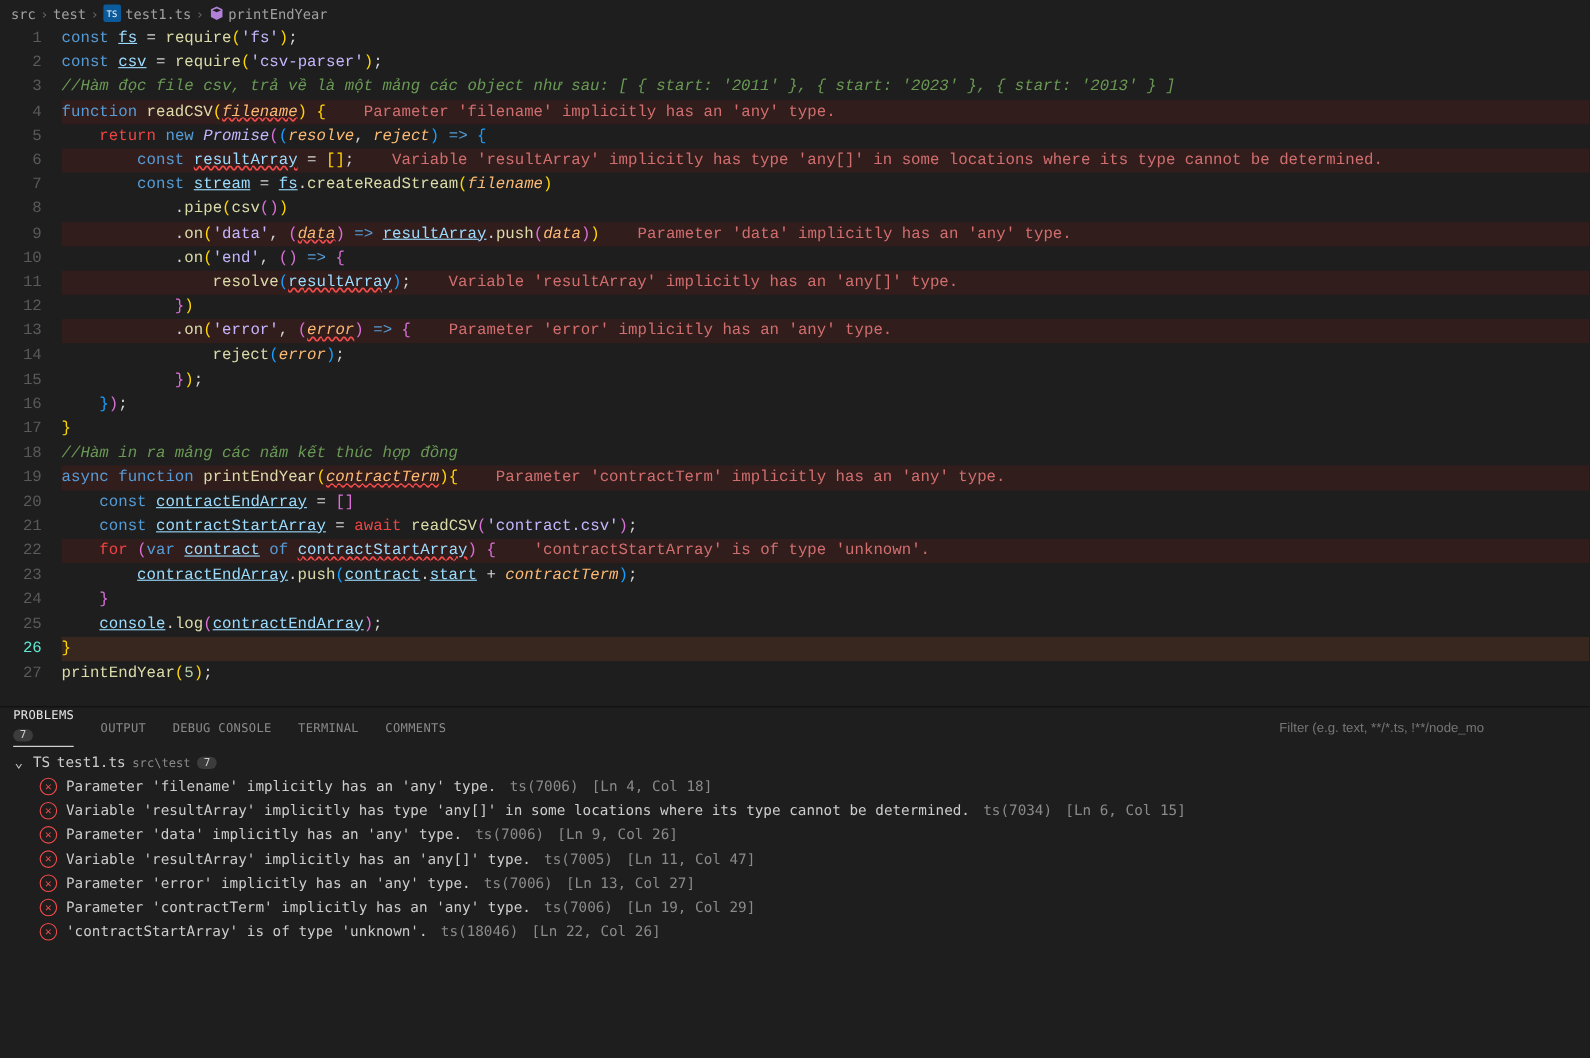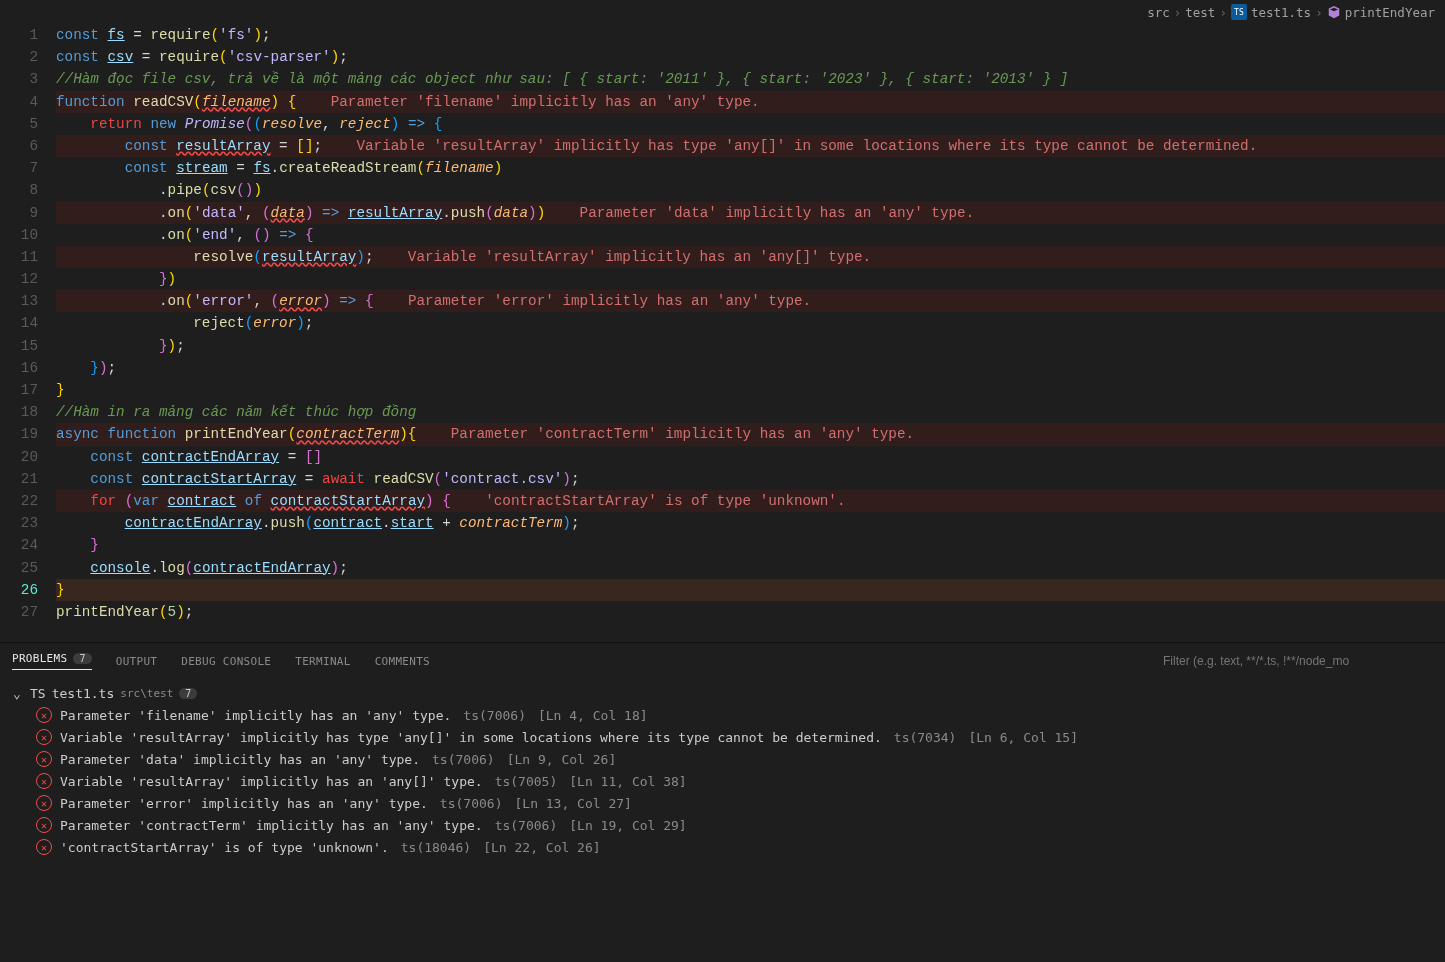--- a/index.html
+++ b/index.html
@@ -15,21 +15,20 @@
     flex-direction: column;
   }
   .breadcrumb {
     display: flex;
     align-items: center;
     height: 22px;
     padding: 12px 10px;
     font-size: 12.5px;
     color: #a0a0a0;
     background: #1e1e1e;
-    justify-content: flex-end;
   }
   .breadcrumb .sep { margin: 0 4px; color: #666; }
   .breadcrumb .file-icon {
     display: inline-flex;
     width: 16px; height: 16px;
     background: #0a5a9c;
     color: #fff;
     font-size: 8px;
     align-items: center; justify-content: center;
     margin-right: 4px;
@@ -93,22 +92,23 @@
     height: 36px;
     font-size: 11px;
     padding: 0 12px;
     gap: 24px;
   }
   .panel-tab {
     color: #8a8a8a;
     letter-spacing: 0.3px;
     cursor: pointer;
     display: flex;
-    align-items: center;
+    align-items: flex-start;
     gap: 6px;
+    flex-direction: column;
   }
   .panel-tab.active { color: #e7e7e7; border-bottom: 1px solid #e7e7e7; padding-bottom: 4px; }
   .panel-tab .badge {
     background: #3c3c3c;
     border-radius: 8px;
     padding: 0 6px;
     font-size: 10px;
     color: #ccc;
   }
   .panel-filter {
@@ -260,21 +260,21 @@
         <div class="prob-item">
           <span class="err-icon">✕</span>
           <span class="msg">Parameter 'data' implicitly has an 'any' type.</span>
           <span class="code-ts">ts(7006)</span>
           <span class="loc">[Ln 9, Col 26]</span>
         </div>
         <div class="prob-item">
           <span class="err-icon">✕</span>
           <span class="msg">Variable 'resultArray' implicitly has an 'any[]' type.</span>
           <span class="code-ts">ts(7005)</span>
-          <span class="loc">[Ln 11, Col 38]</span>
+          <span class="loc">[Ln 11, Col 47]</span>
         </div>
         <div class="prob-item">
           <span class="err-icon">✕</span>
           <span class="msg">Parameter 'error' implicitly has an 'any' type.</span>
           <span class="code-ts">ts(7006)</span>
           <span class="loc">[Ln 13, Col 27]</span>
         </div>
         <div class="prob-item">
           <span class="err-icon">✕</span>
           <span class="msg">Parameter 'contractTerm' implicitly has an 'any' type.</span>

